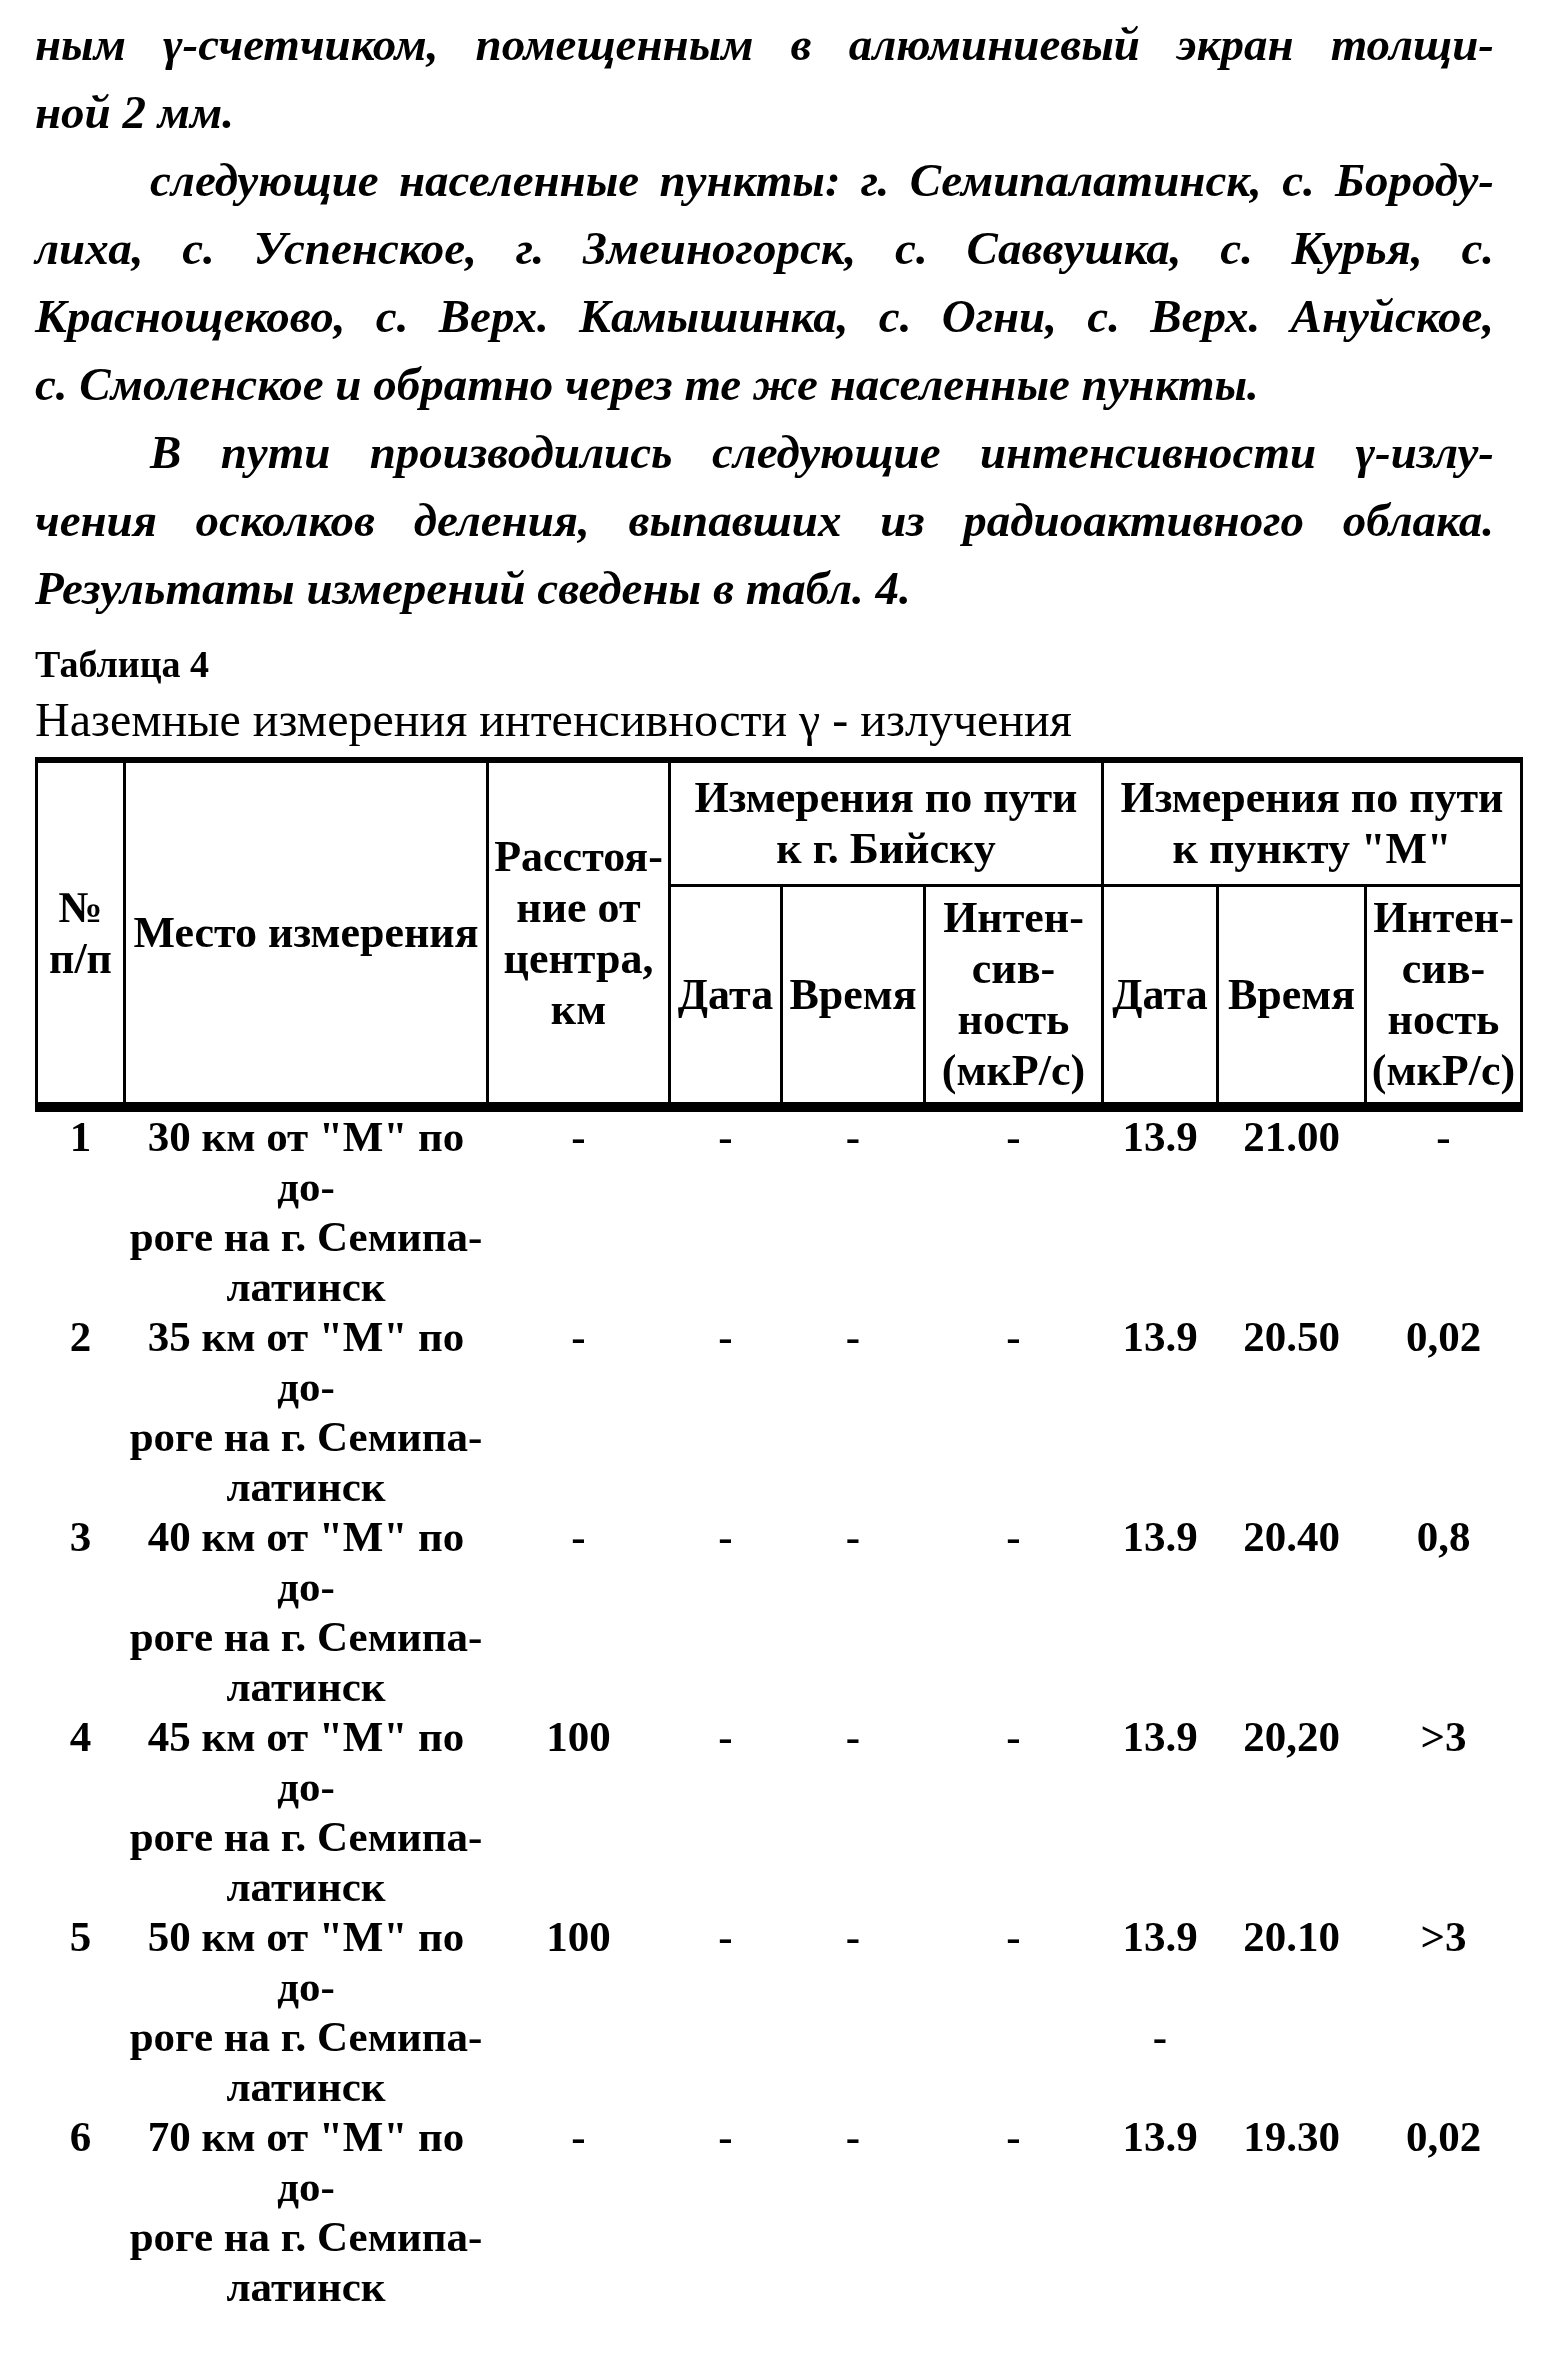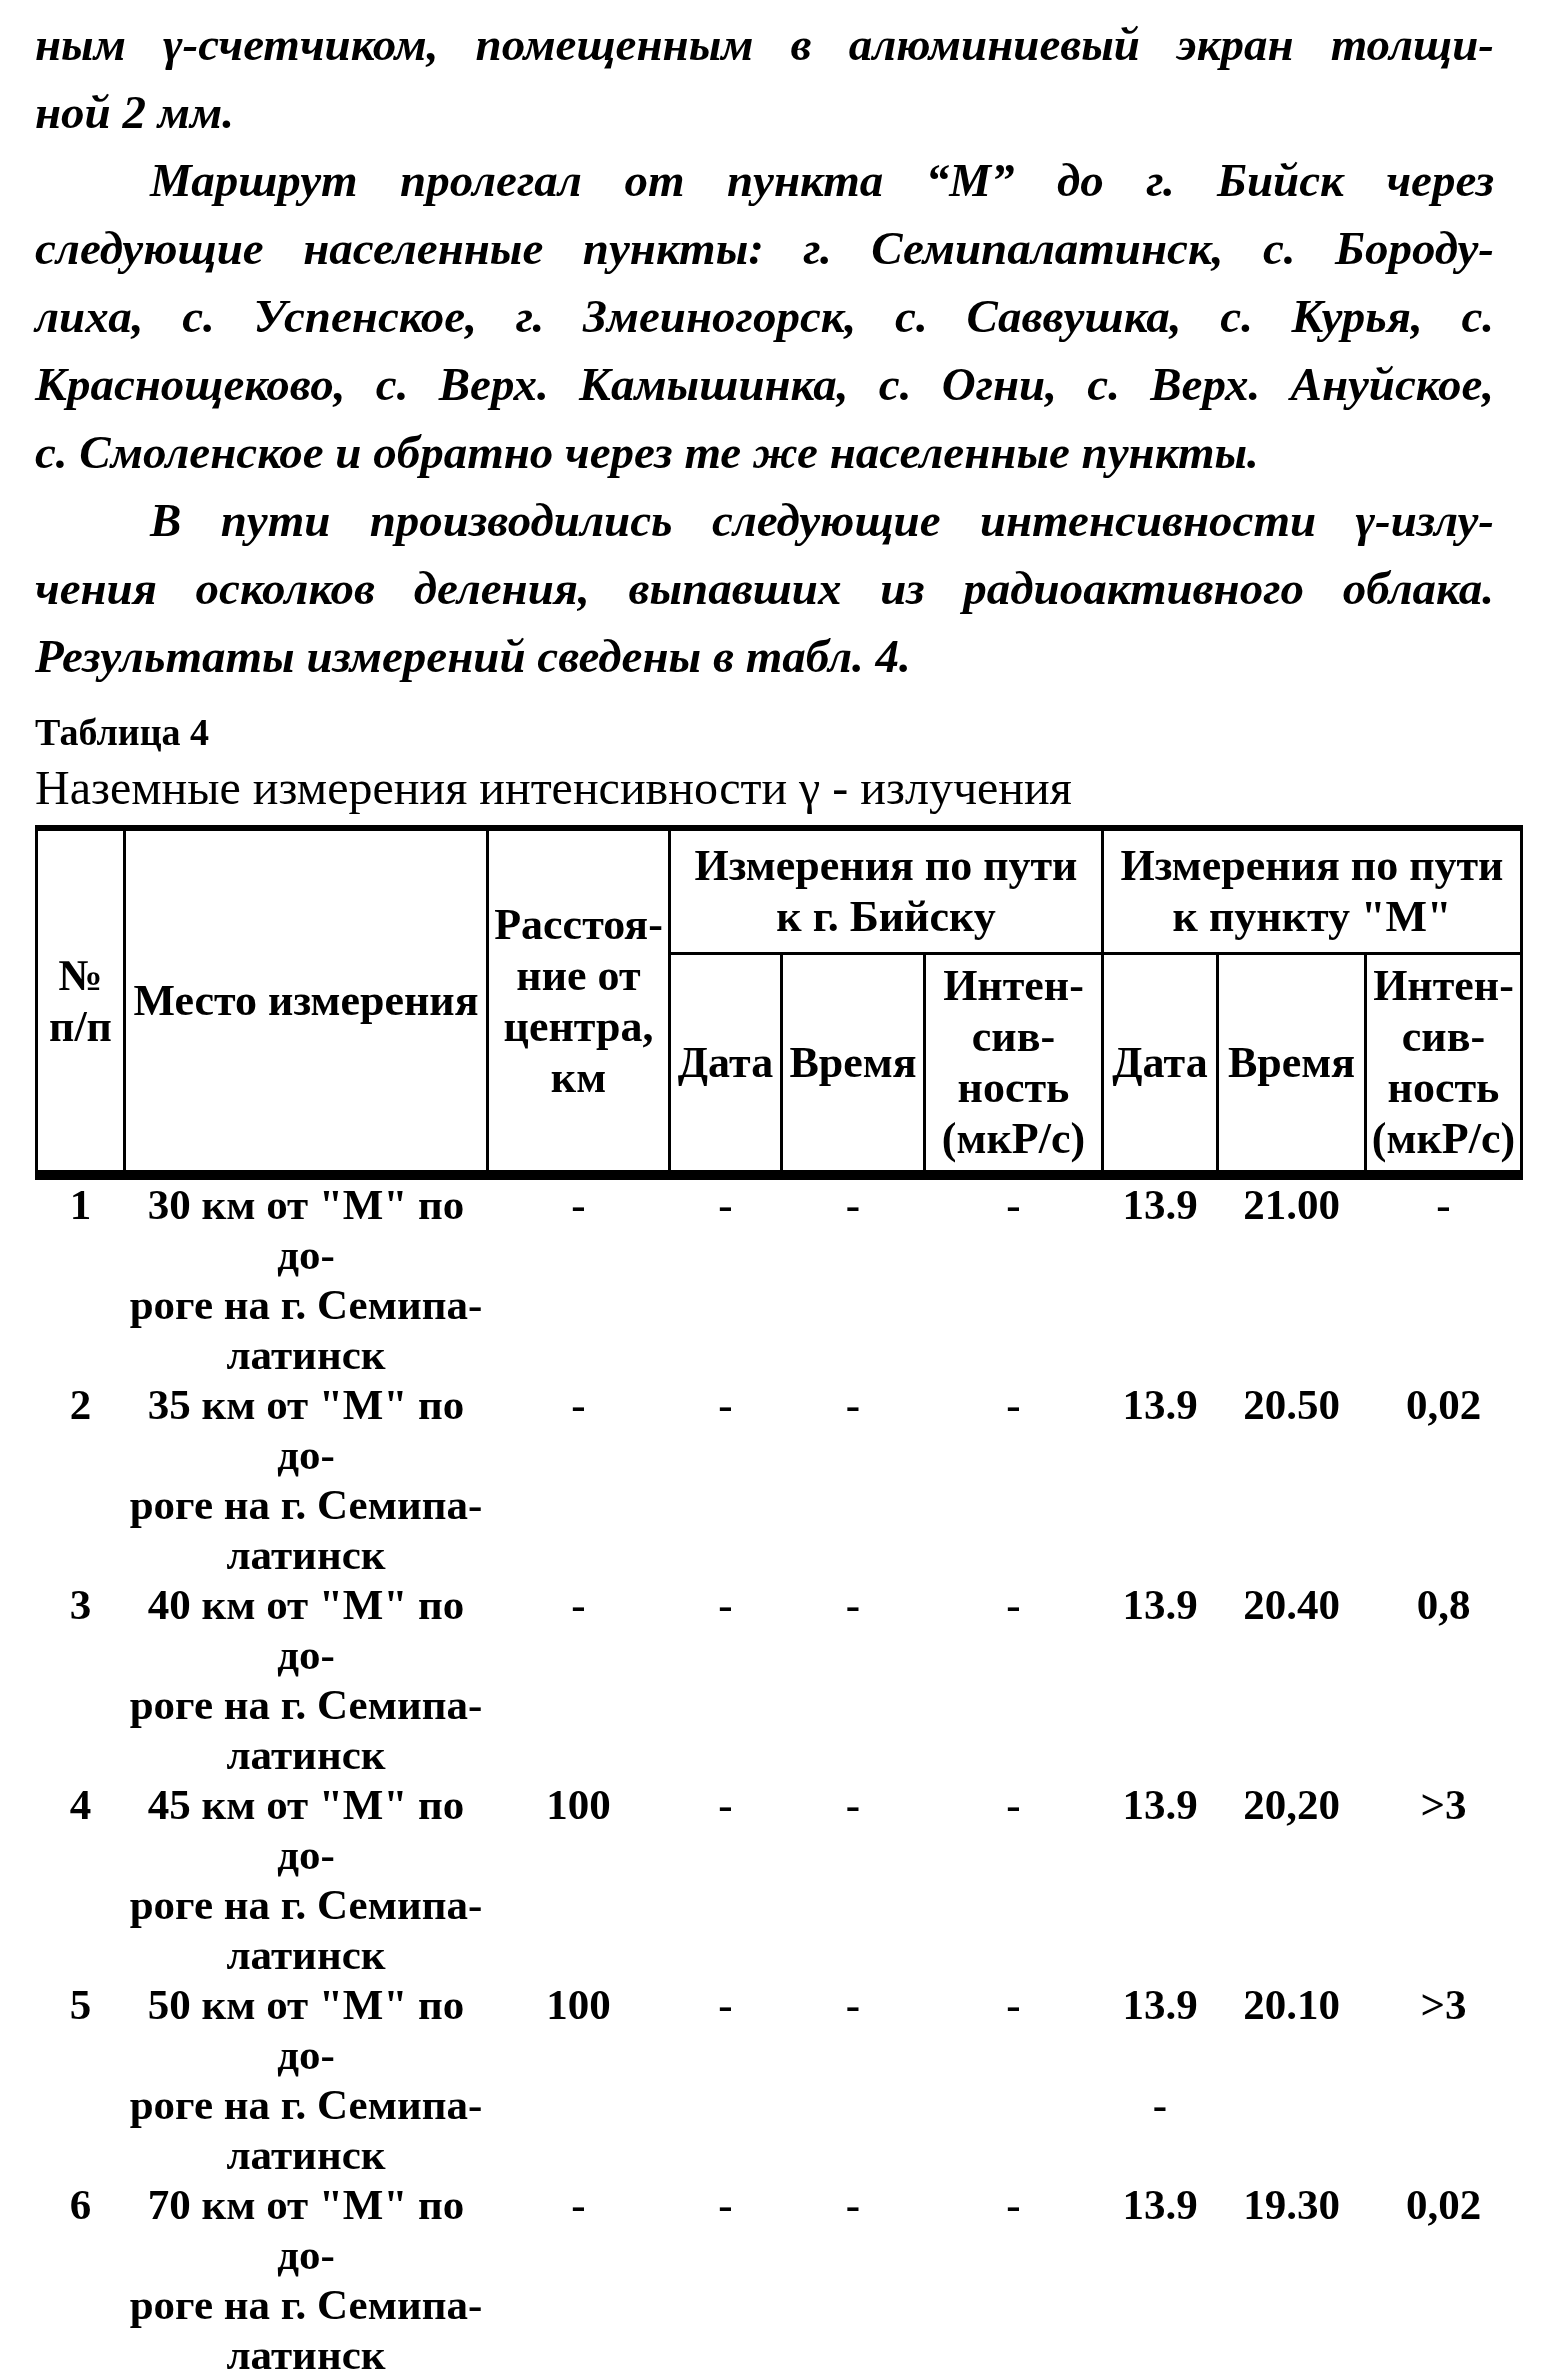--- a/index.html
+++ b/index.html
@@ -97,21 +97,20 @@
 <body>
 
 <div class="page">
 
   <div class="paragraphs" id="paragraphs">
       <div class="para">
         <div class="pline">ным γ-счетчиком, помещенным в алюминиевый экран толщи-</div>
         <div class="pline last">ной 2 мм.</div>
       </div>
       <div class="para indent">
-        <div class="pline">Маршрут пролегал от пункта “М” до г. Бийск через</div>
         <div class="pline">следующие населенные пункты: г. Семипалатинск, с. Бороду-</div>
         <div class="pline">лиха, с. Успенское, г. Змеиногорск, с. Саввушка, с. Курья, с.</div>
         <div class="pline">Краснощеково, с. Верх. Камышинка, с. Огни, с. Верх. Ануйское,</div>
         <div class="pline last">с. Смоленское и обратно через те же населенные пункты.</div>
       </div>
       <div class="para indent">
         <div class="pline">В пути производились следующие интенсивности γ-излу-</div>
         <div class="pline">чения осколков деления, выпавших из радиоактивного облака.</div>
         <div class="pline last">Результаты измерений сведены в табл. 4.</div>
       </div>

